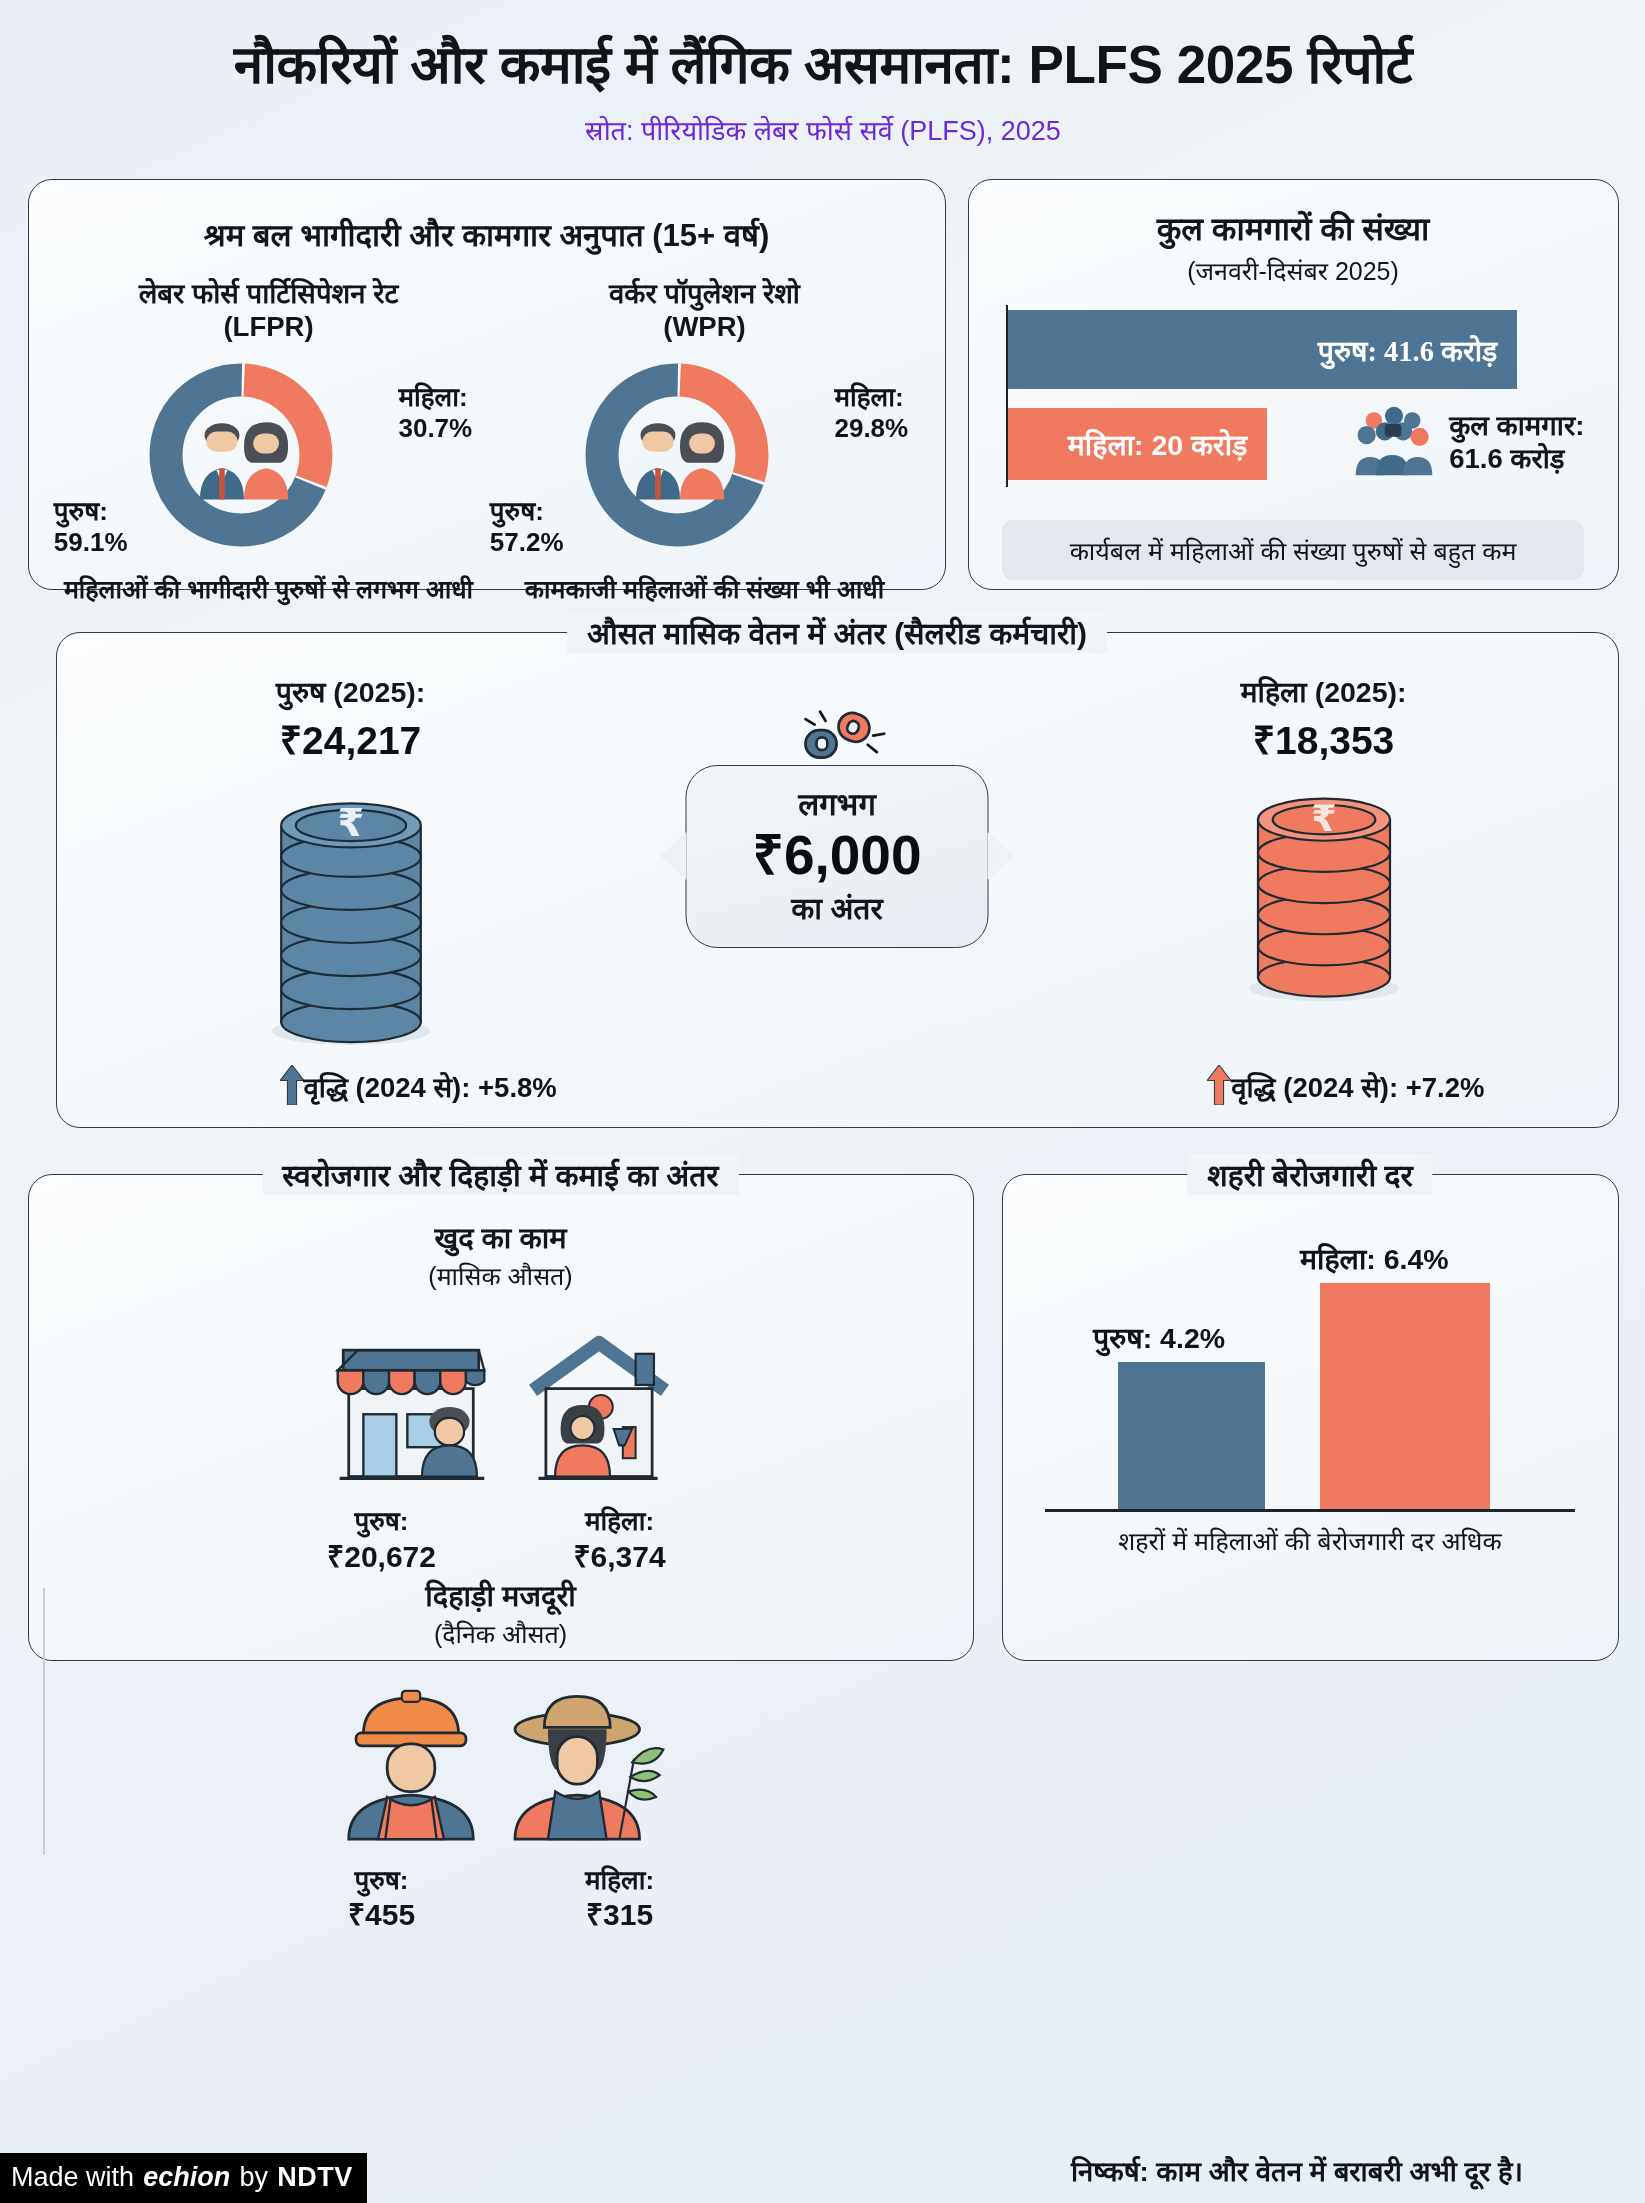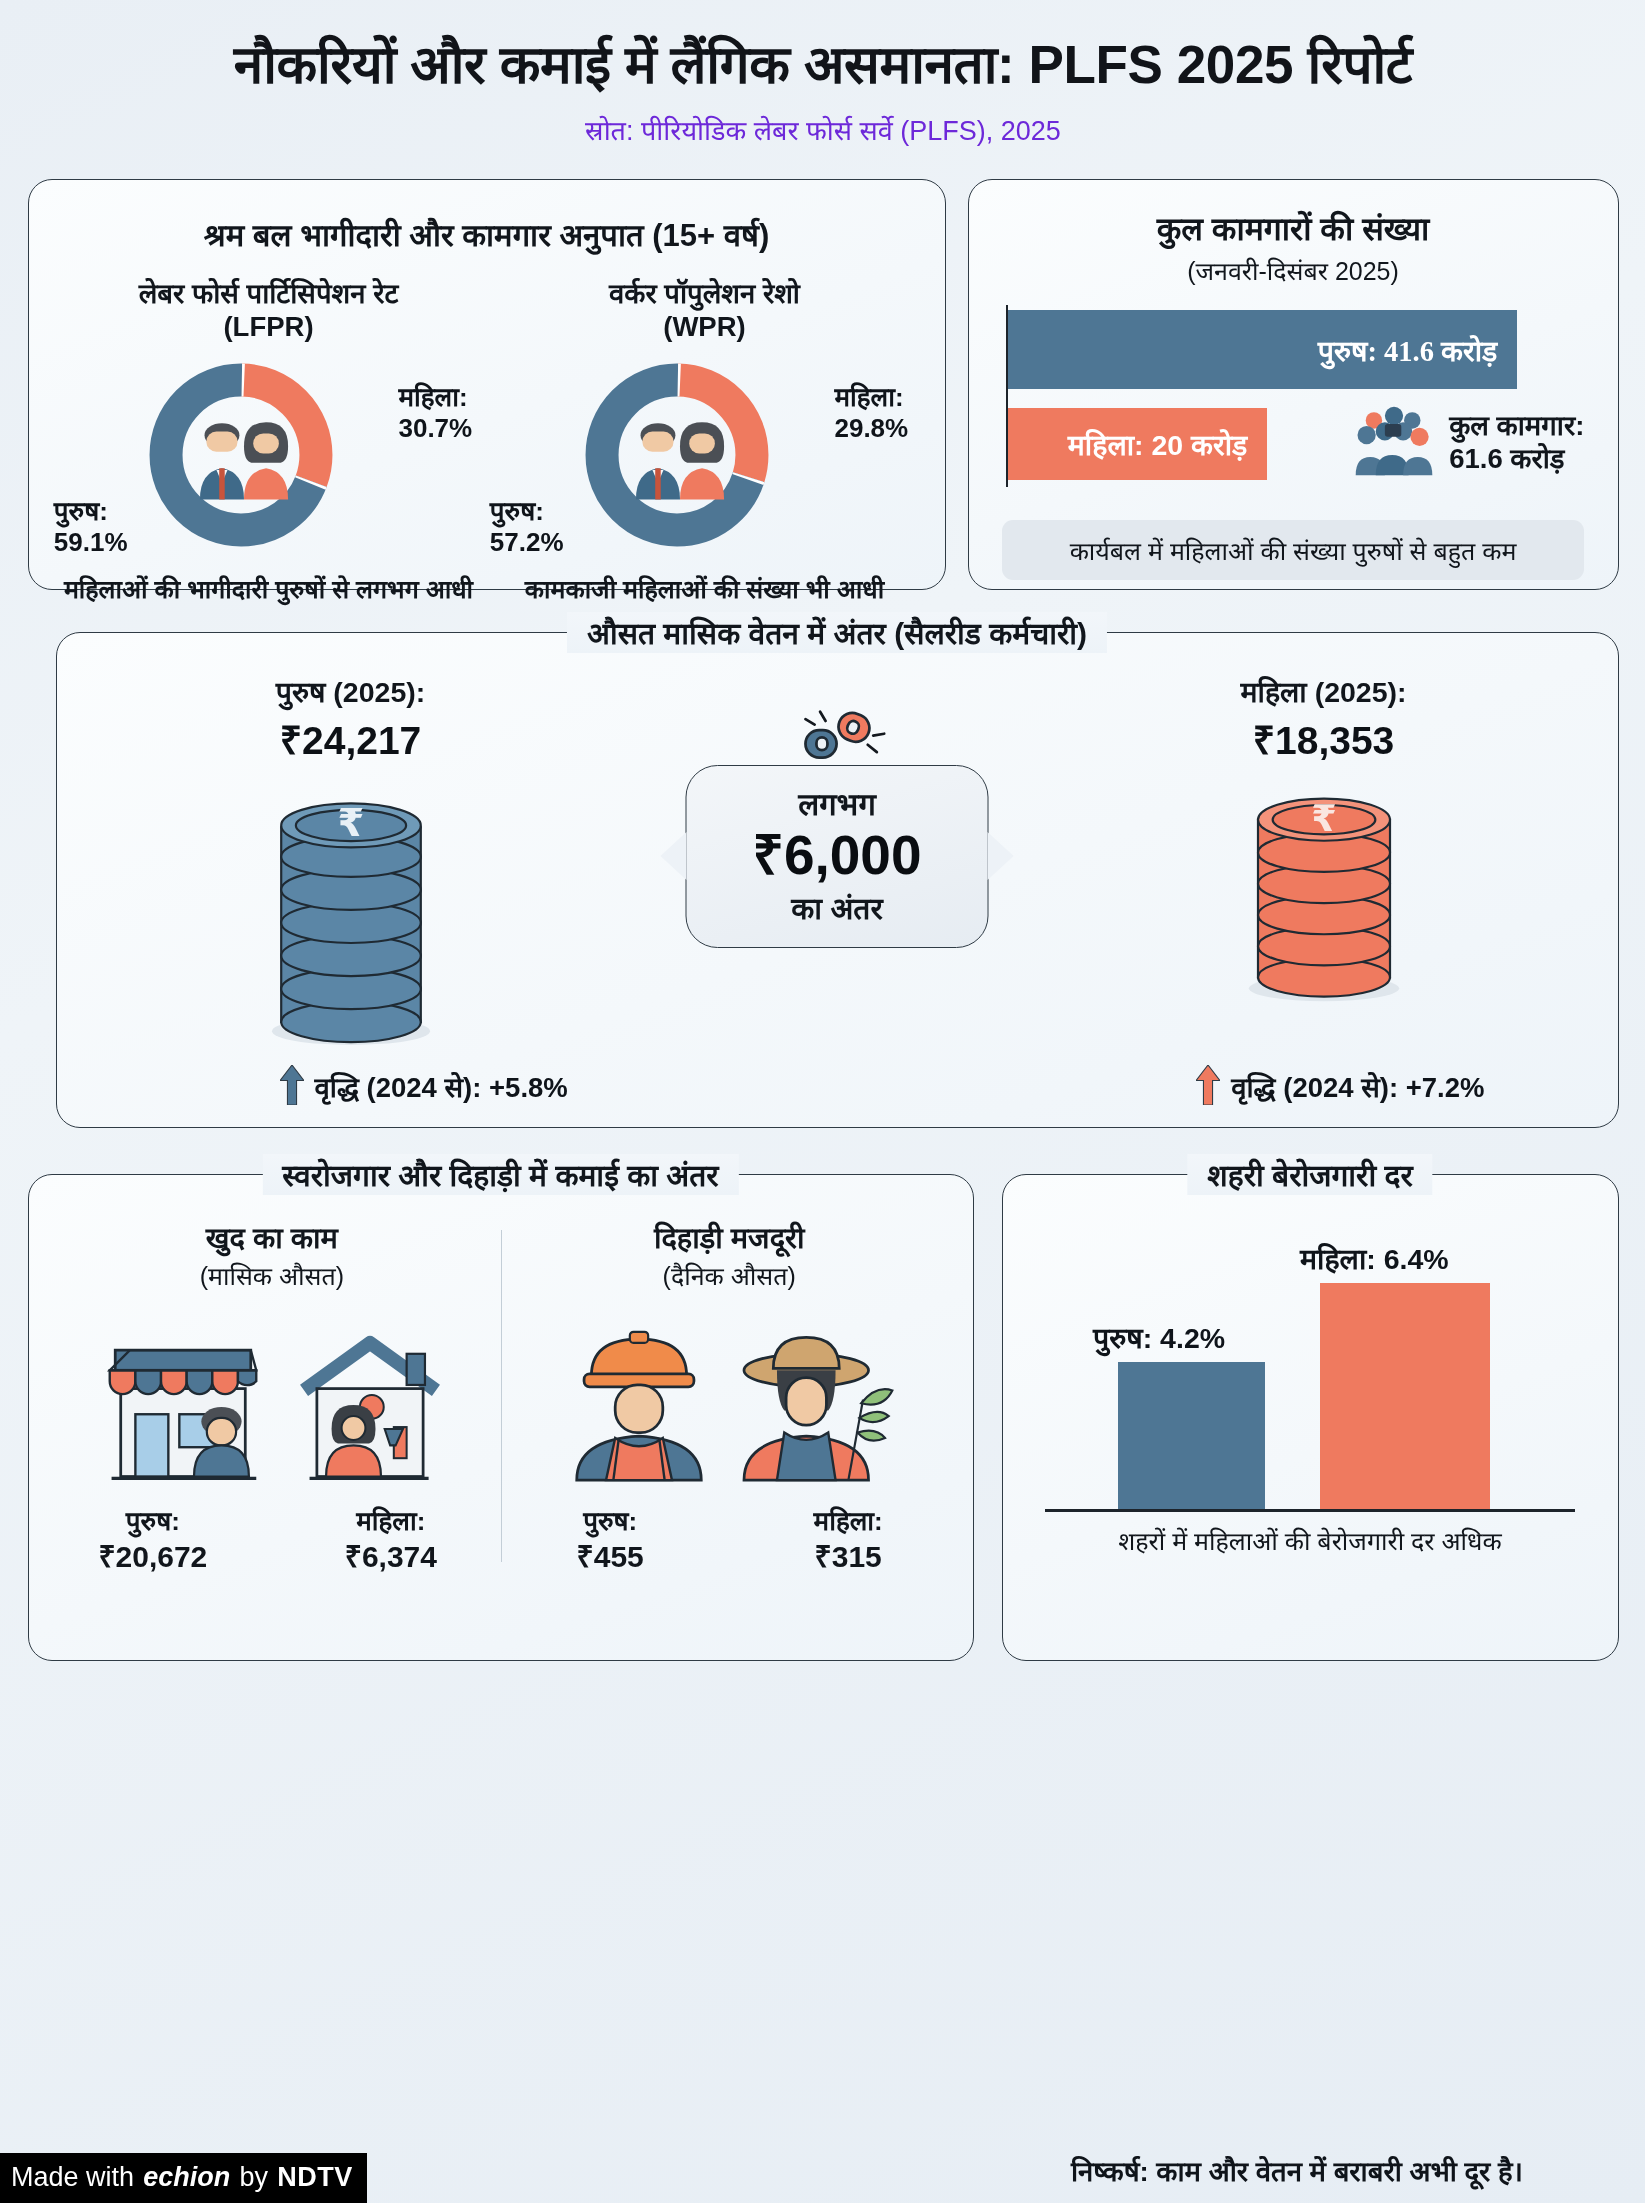--- a/index.html
+++ b/index.html
@@ -98,31 +98,31 @@
     content:""; position:absolute; top:50%; width:0;height:0; margin-top:-24px;
     border-top:24px solid transparent; border-bottom:24px solid transparent;
   }
   .badge::before { left:-26px; border-right:26px solid #edf2f7; }
   .badge::after  { right:-26px; border-left:26px solid #edf2f7; }
   .badge .l1 { font-size: 31px; font-weight:700; color:#11161c; }
   .badge .l2 { font-size: 55px; font-weight:800; color:#0a0d11; line-height:1.08; margin: 1.8px 0; }
   .badge .l3 { font-size: 30px; font-weight:700; color:#11161c; }
   .badge-note { margin-top: 14.7px; font-size: 25px; font-weight:500; color:#11161c; line-height:1.3; }
 
-  .growth { position:absolute; bottom: 18.4px; display:flex; align-items:center; gap:11px; }
+  .growth { position:absolute; bottom: 18.4px; display:flex; align-items:center; }
   .growth.left { left: 209px; }
   .growth.right { right: 119px; }
   .growth .g-txt { font-size: 27.5px; font-weight:700; color:#0f141a; }
 
   
   .row3 { display:flex; gap:28px; margin-top: 46px; height: 487px; }
   .card-selfemp { flex: 0 0 946px; padding: 0; }
   .card-unemp { flex: 1; padding: 0; position:relative; }
 
-  .se-grid { display:flex; height: 100%; padding: 42px 14.7px 18.4px; }
+  .se-grid { display:flex; height: 100%; padding: 42px 14.7px 18.4px; flex-direction: column; }
   .se-half { flex:1; text-align:center; position:relative; }
   .se-half + .se-half::before {
     content:""; position:absolute; left:0; top:13px; bottom:79px; width:1.8px; background:#c3ced7;
   }
   .se-h1 { font-size: 29px; font-weight:700; color:#11161c; }
   .se-h2 { font-size: 25px; color:#11161c; margin-top:1.8px; }
   .se-figs { display:flex; justify-content:center; align-items:flex-end; gap: 16.5px; margin-top: 16.5px; height: 188px; }
   .se-vals { display:flex; justify-content:center; gap: 64px; margin-top: 9.2px; }
   .se-val { font-size: 26px; font-weight:700; color:#11161c; line-height:1.25; width: 174px; }
   .se-val .amt { font-size: 30px; font-weight:800; display:block; }

